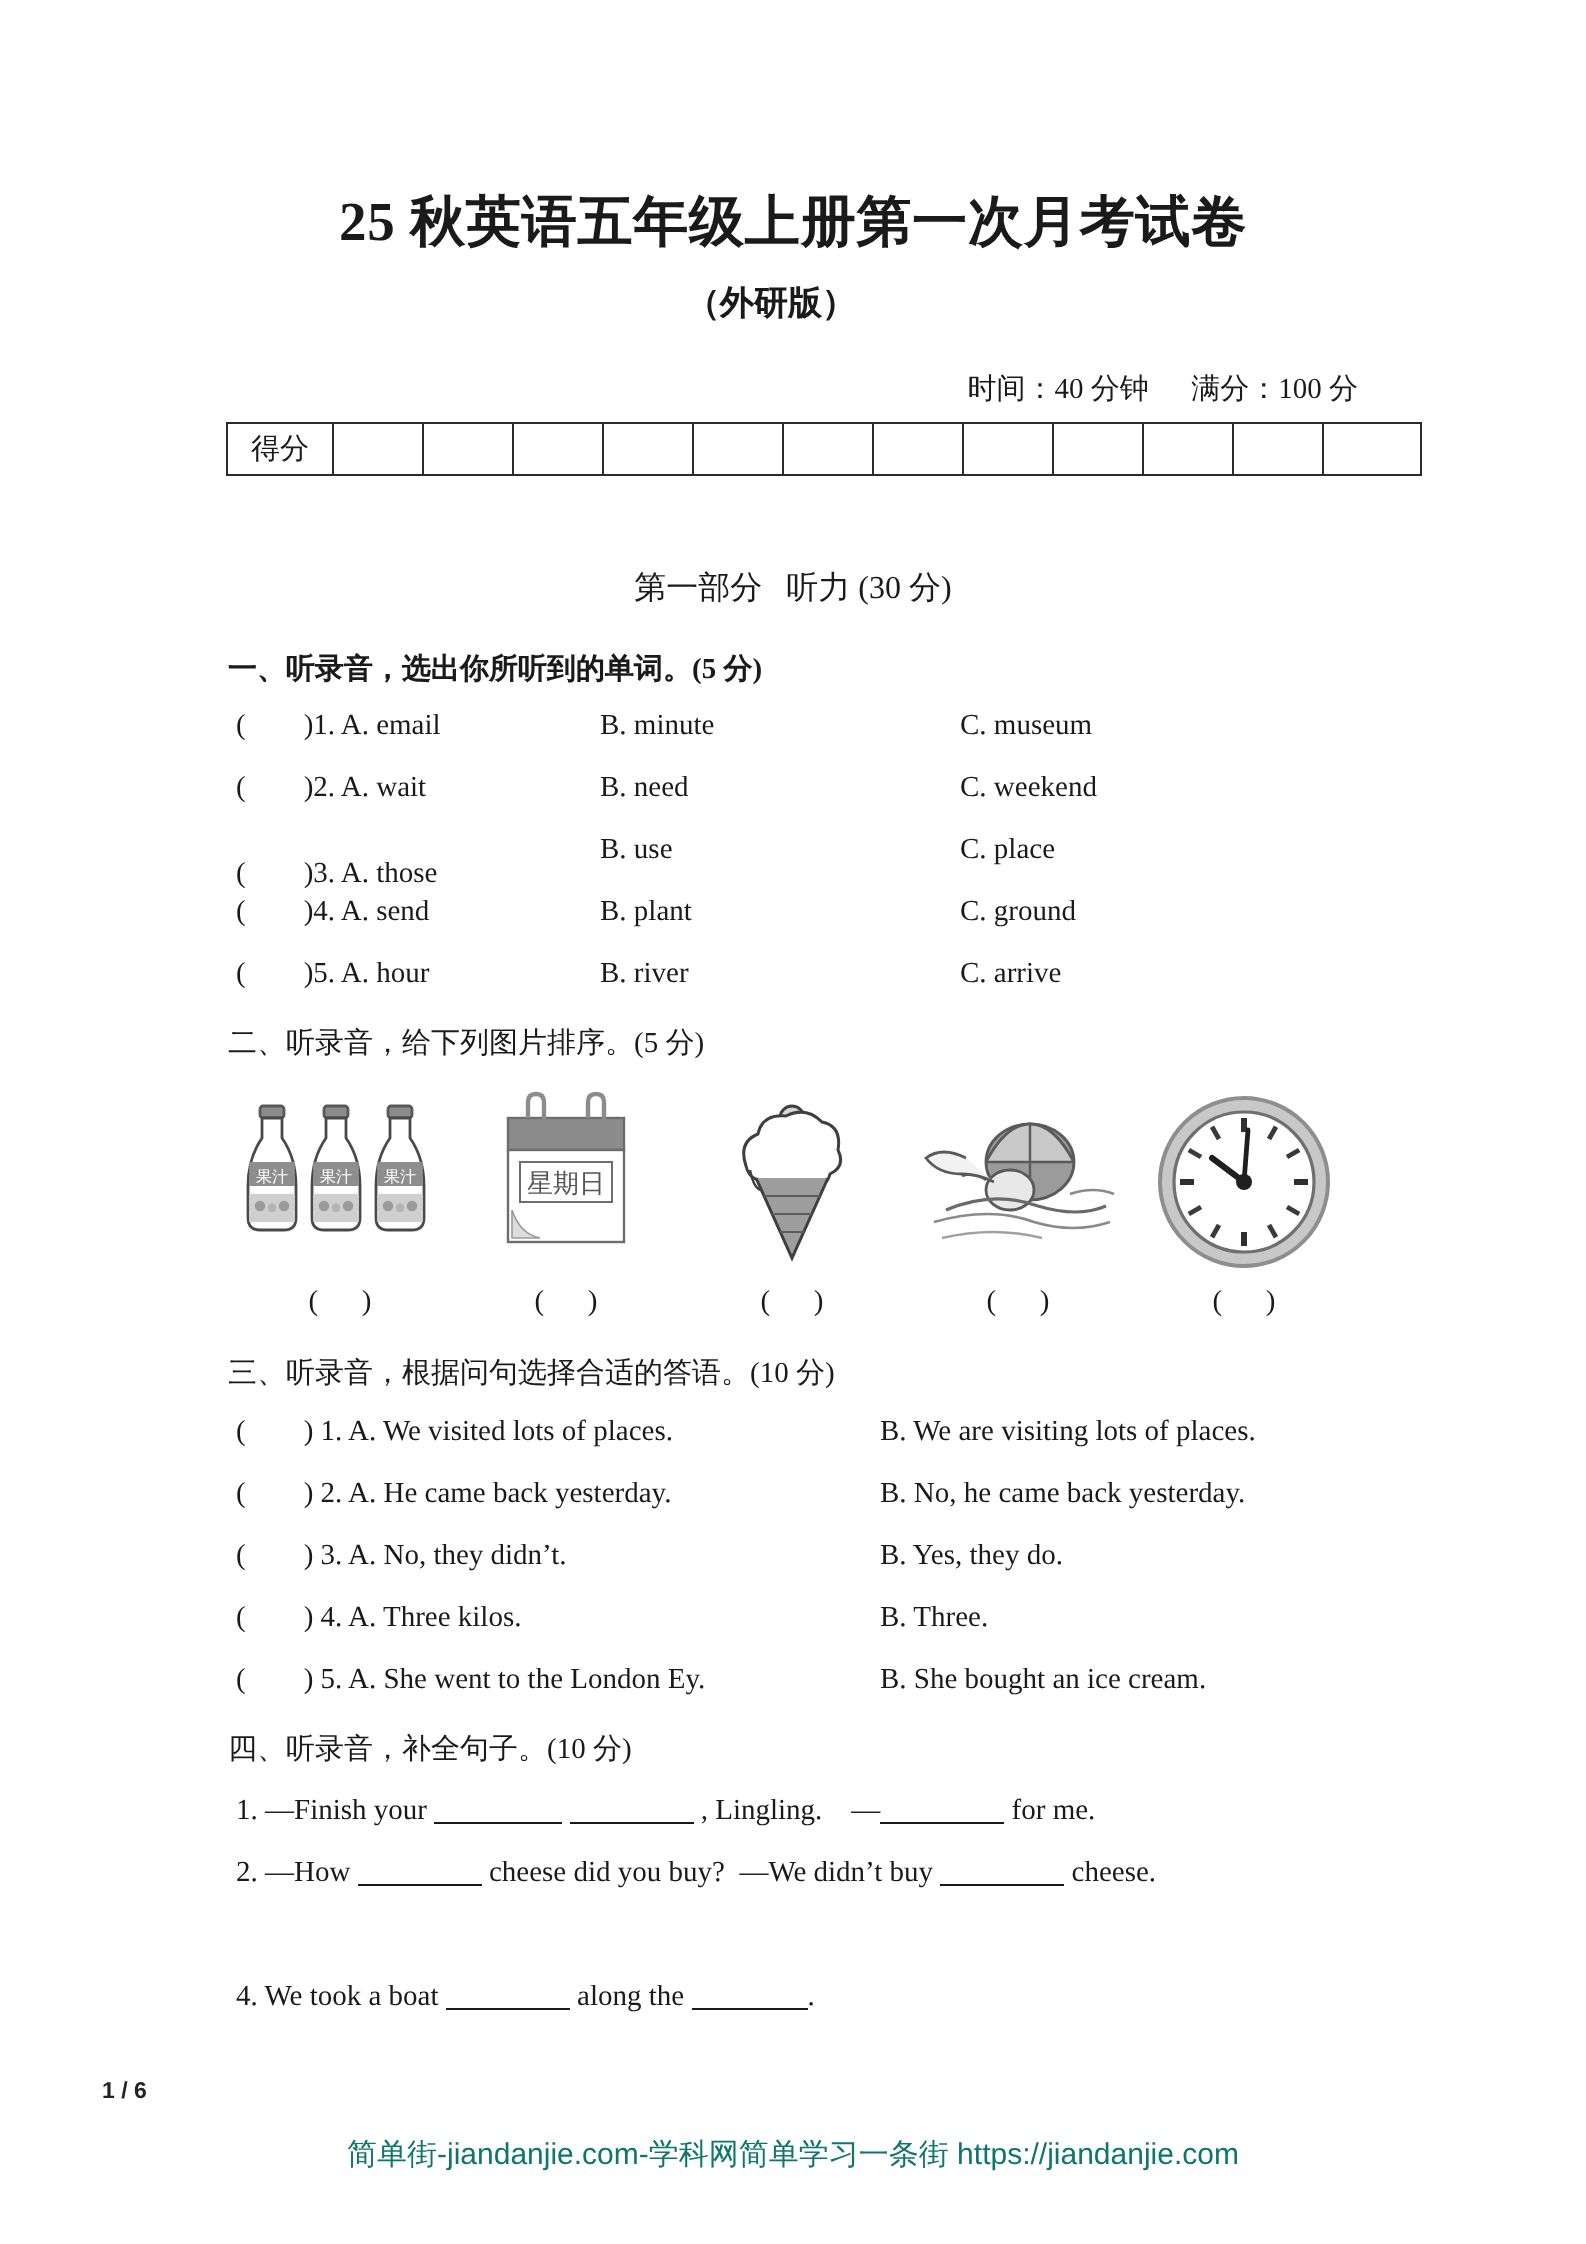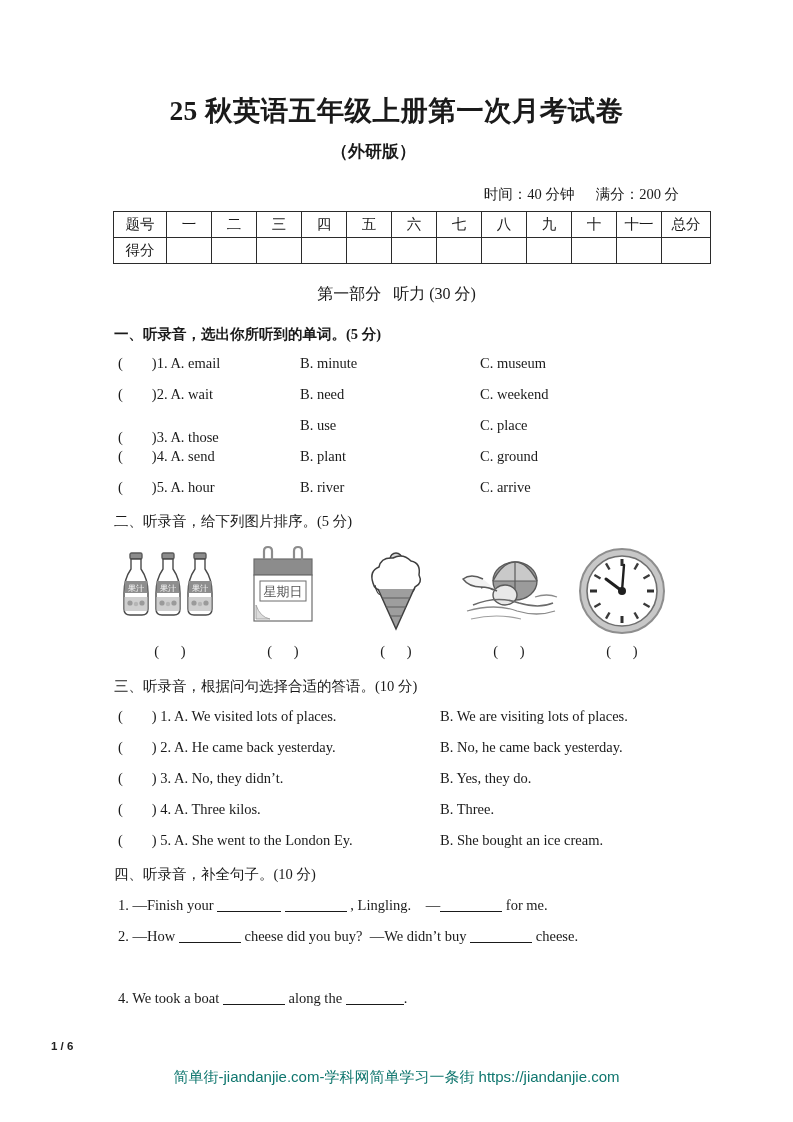--- a/index.html
+++ b/index.html
@@ -28,21 +28,21 @@
     left: 0; top: 93px;
     width: 793px;
     text-align: center;
     font-size: 27.5px;
     font-weight: bold;
     letter-spacing: 0.4px;
     white-space: nowrap;
   }
   .subtitle {
     position: absolute;
-    left: 0; top: 140px;
+    left: 12px; top: 140px;
     width: 695px;
     text-align: center;
     font-size: 17px;
     font-weight: bold;
     padding-left: 26px;
   }
 
   
   .meta-line {
     position: absolute;
@@ -173,40 +173,25 @@
 <body>
 
 <div class="page">
 
   <div class="title">25 秋英语五年级上册第一次月考试卷</div>
   <div class="subtitle">（外研版）</div>
 
   <div class="meta-line">
     <span>时间：40 分钟</span>
     <span class="gap"></span>
-    <span>满分：200 分</span>
+    <span>满分：100 分</span>
   </div>
 
   <table class="score-table">
     <tbody>
-        <tr>
-      <td class="head-cell">题号</td>
-      <td class="num-cell">一</td>
-      <td class="num-cell">二</td>
-      <td class="num-cell">三</td>
-      <td class="num-cell">四</td>
-      <td class="num-cell">五</td>
-      <td class="num-cell">六</td>
-      <td class="num-cell">七</td>
-      <td class="num-cell">八</td>
-      <td class="num-cell">九</td>
-      <td class="num-cell">十</td>
-      <td class="num-cell">十一</td>
-      <td class="total-cell">总分</td>
-    </tr>
     <tr>
       <td class="head-cell">得分</td>
       <td class="num-cell"></td>
       <td class="num-cell"></td>
       <td class="num-cell"></td>
       <td class="num-cell"></td>
       <td class="num-cell"></td>
       <td class="num-cell"></td>
       <td class="num-cell"></td>
       <td class="num-cell"></td>

